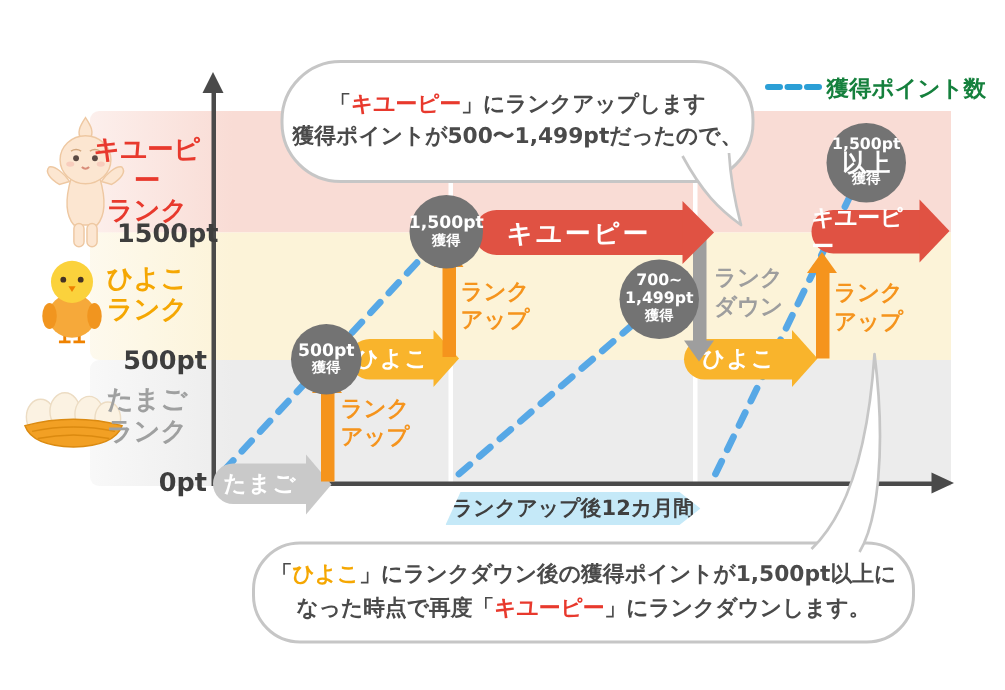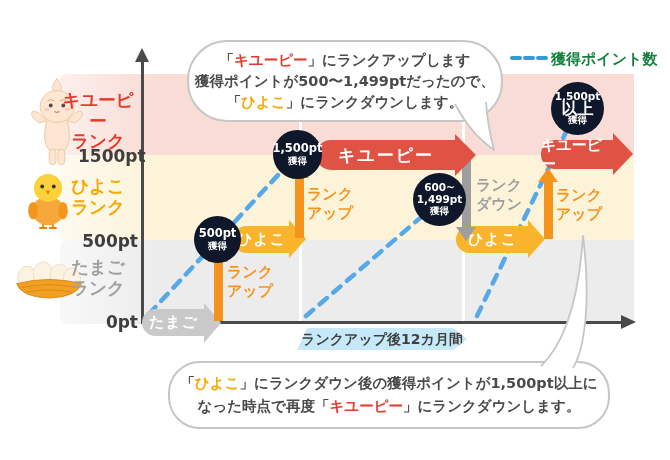--- a/index.html
+++ b/index.html
@@ -20,21 +20,21 @@
   
   .ptlbl{position:absolute;left:78px;width:60px;text-align:right;font-size:17px;font-weight:bold;color:#3e3e3e;z-index:5;}
   .ranklbl{position:absolute;left:54px;width:88px;text-align:center;font-size:17.5px;font-weight:bold;line-height:20.5px;z-index:5;}
   .icon{position:absolute;z-index:5;}
   
   .harrow{position:absolute;z-index:6;display:flex;align-items:center;justify-content:center;
     color:#fff;font-weight:bold;}
   .z6{z-index:6;}
   .vbody{position:absolute;width:9px;z-index:6;}
   
-  .pcircle{position:absolute;border-radius:50%;background:#0f172a;color:#fff;z-index:7;
+  .pcircle{position:absolute;border-radius:50%;background:#737373;color:#fff;z-index:7;
     display:flex;flex-direction:column;align-items:center;justify-content:center;text-align:center;font-weight:bold;}
   .pcircle .b{font-size:11.5px;line-height:13px;}
   .pcircle .s{font-size:9.5px;line-height:11.5px;}
   
   .trans{position:absolute;font-size:15px;font-weight:bold;line-height:19px;z-index:7;}
   .trans.up{color:#f5941d;}
   .trans.down{color:#9e9e9e;}
   
   .period{position:absolute;left:297px;top:328px;width:170px;height:22px;background:#c5e9f8;z-index:6;
     clip-path:polygon(10px 0,156px 0,170px 50%,156px 100%,0 100%);
@@ -183,38 +183,37 @@
 
   <div class="pcircle" style="left:194px;top:216px;width:47px;height:47px;">
     <div class="b">500pt</div>
     <div class="s">獲得</div>
   </div>
   <div class="pcircle" style="left:273px;top:130px;width:49px;height:49px;">
     <div class="b">1,500pt</div>
     <div class="s">獲得</div>
   </div>
   <div class="pcircle" style="left:413px;top:173px;width:53px;height:53px;">
-    <div class="s" style="font-size:10.5px;">600~</div>
+    <div class="s" style="font-size:10.5px;">700~</div>
     <div class="s" style="font-size:10.5px;">1,499pt</div>
     <div class="s">獲得</div>
   </div>
   <div class="pcircle" style="left:551px;top:82px;width:53px;height:53px;">
     <div class="s" style="font-size:10.5px;">1,500pt</div>
     <div class="s" style="font-size:16px;">以上</div>
     <div class="s">獲得</div>
   </div>
 
   <div class="period">ランクアップ後12カ月間</div>
 
   <div class="legendlbl">獲得ポイント数</div>
 
   <div class="bubble" style="left:187px;top:40px;width:312px;height:78px;border-radius:40px;font-size:14.5px;line-height:21px;">
     <div><span>「</span><span class="red">キユーピー</span><span>」にランクアップします</span></div>
     <div>獲得ポイントが500〜1,499ptだったので、</div>
-    <div><span>「</span><span class="yel">ひよこ</span><span>」にランクダウンします。</span></div>
   </div>
 
   <div class="bubble" style="left:168px;top:361px;width:438px;height:64px;border-radius:32px;font-size:14.5px;line-height:23px;">
     <div><span>「</span><span class="yel">ひよこ</span><span>」にランクダウン後の獲得ポイントが1,500pt以上に</span></div>
     <div><span>なった時点で再度「</span><span class="red">キユーピー</span><span>」にランクダウンします。</span></div>
   </div>
 
   <svg class="overlay" width="670" height="460" style="z-index:9;">
     <path d="M 455,104 C 468,128 479,139 494,150 C 489,131 487,119 486,102" fill="#ffffff" stroke="#c6c6c6" stroke-width="1.8" stroke-linejoin="round"></path>
     <path d="M 541,366 C 566,342 579,296 583,236 C 591,300 585,348 573,368" fill="#ffffff" stroke="#c6c6c6" stroke-width="1.8" stroke-linejoin="round"></path>

